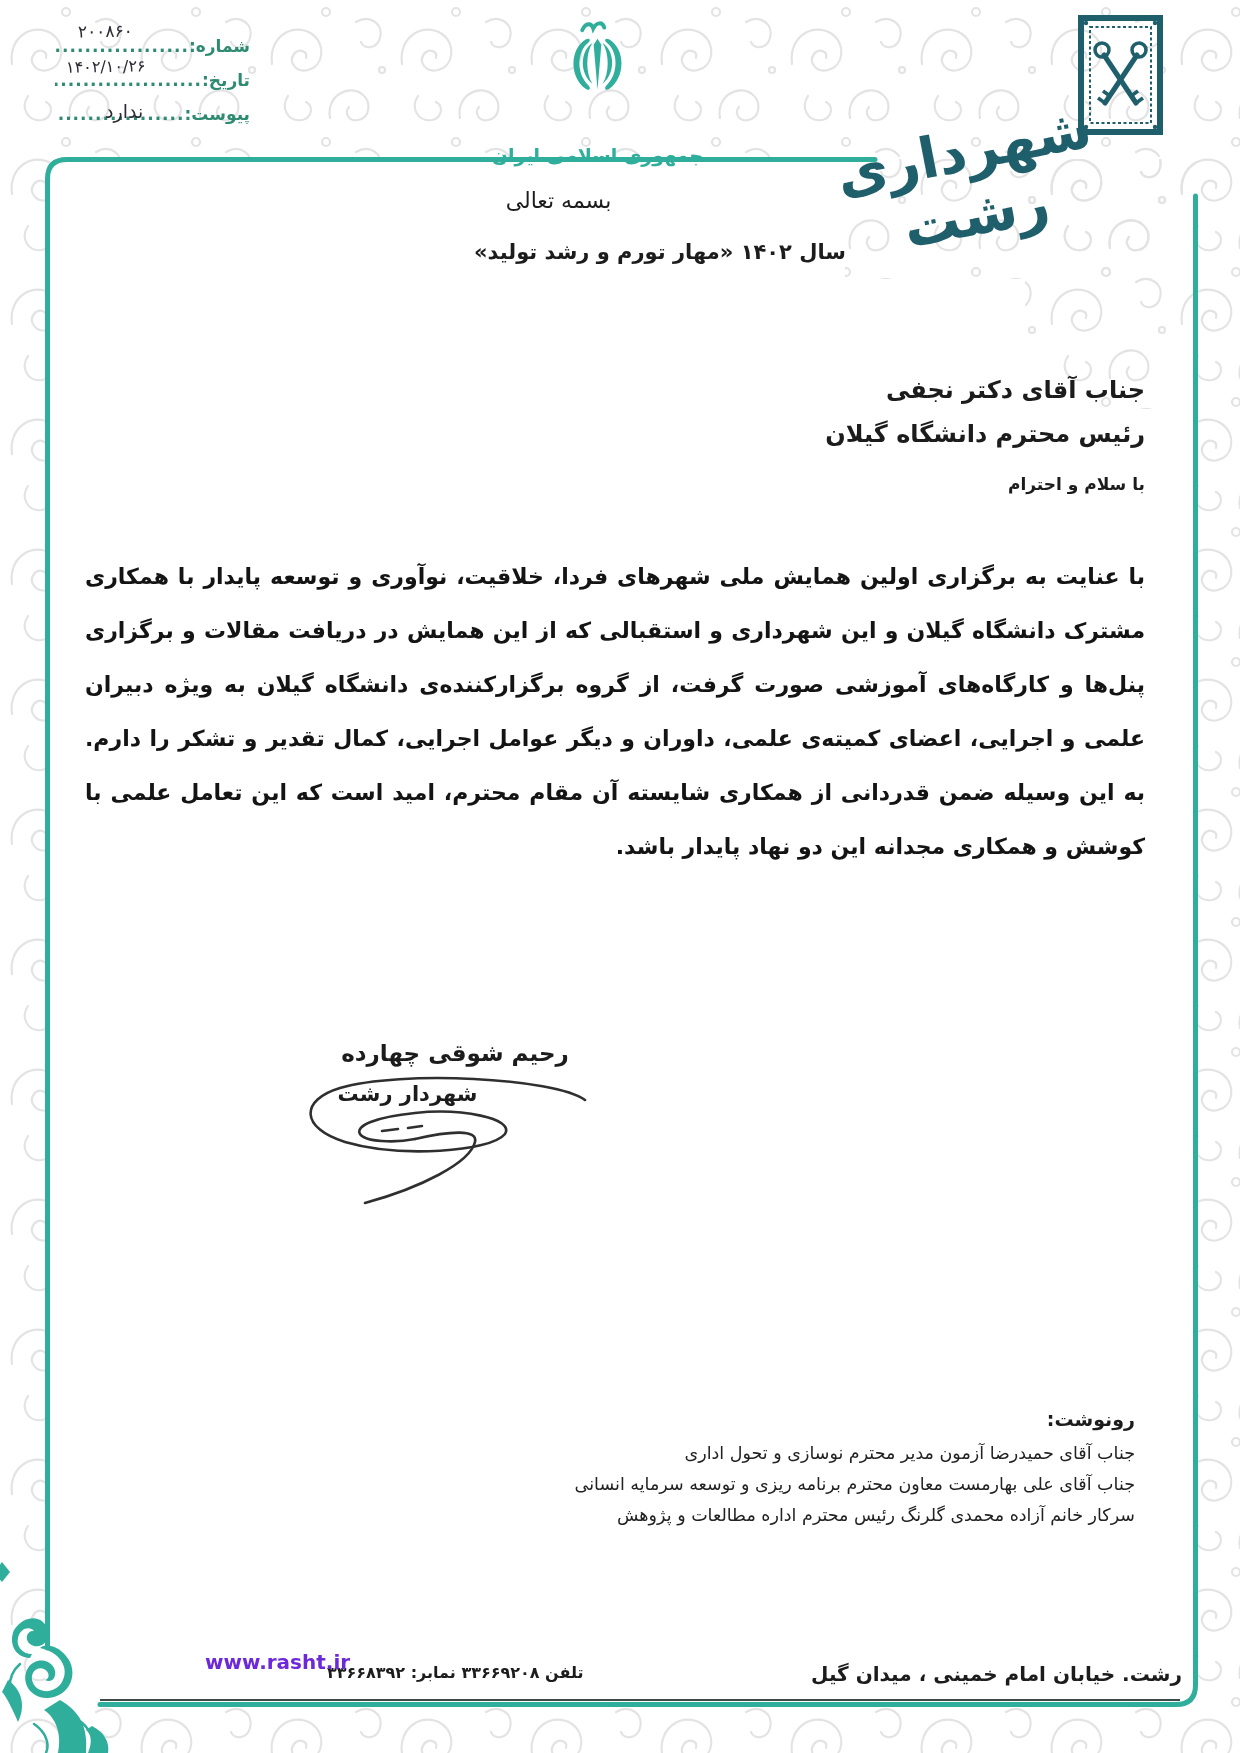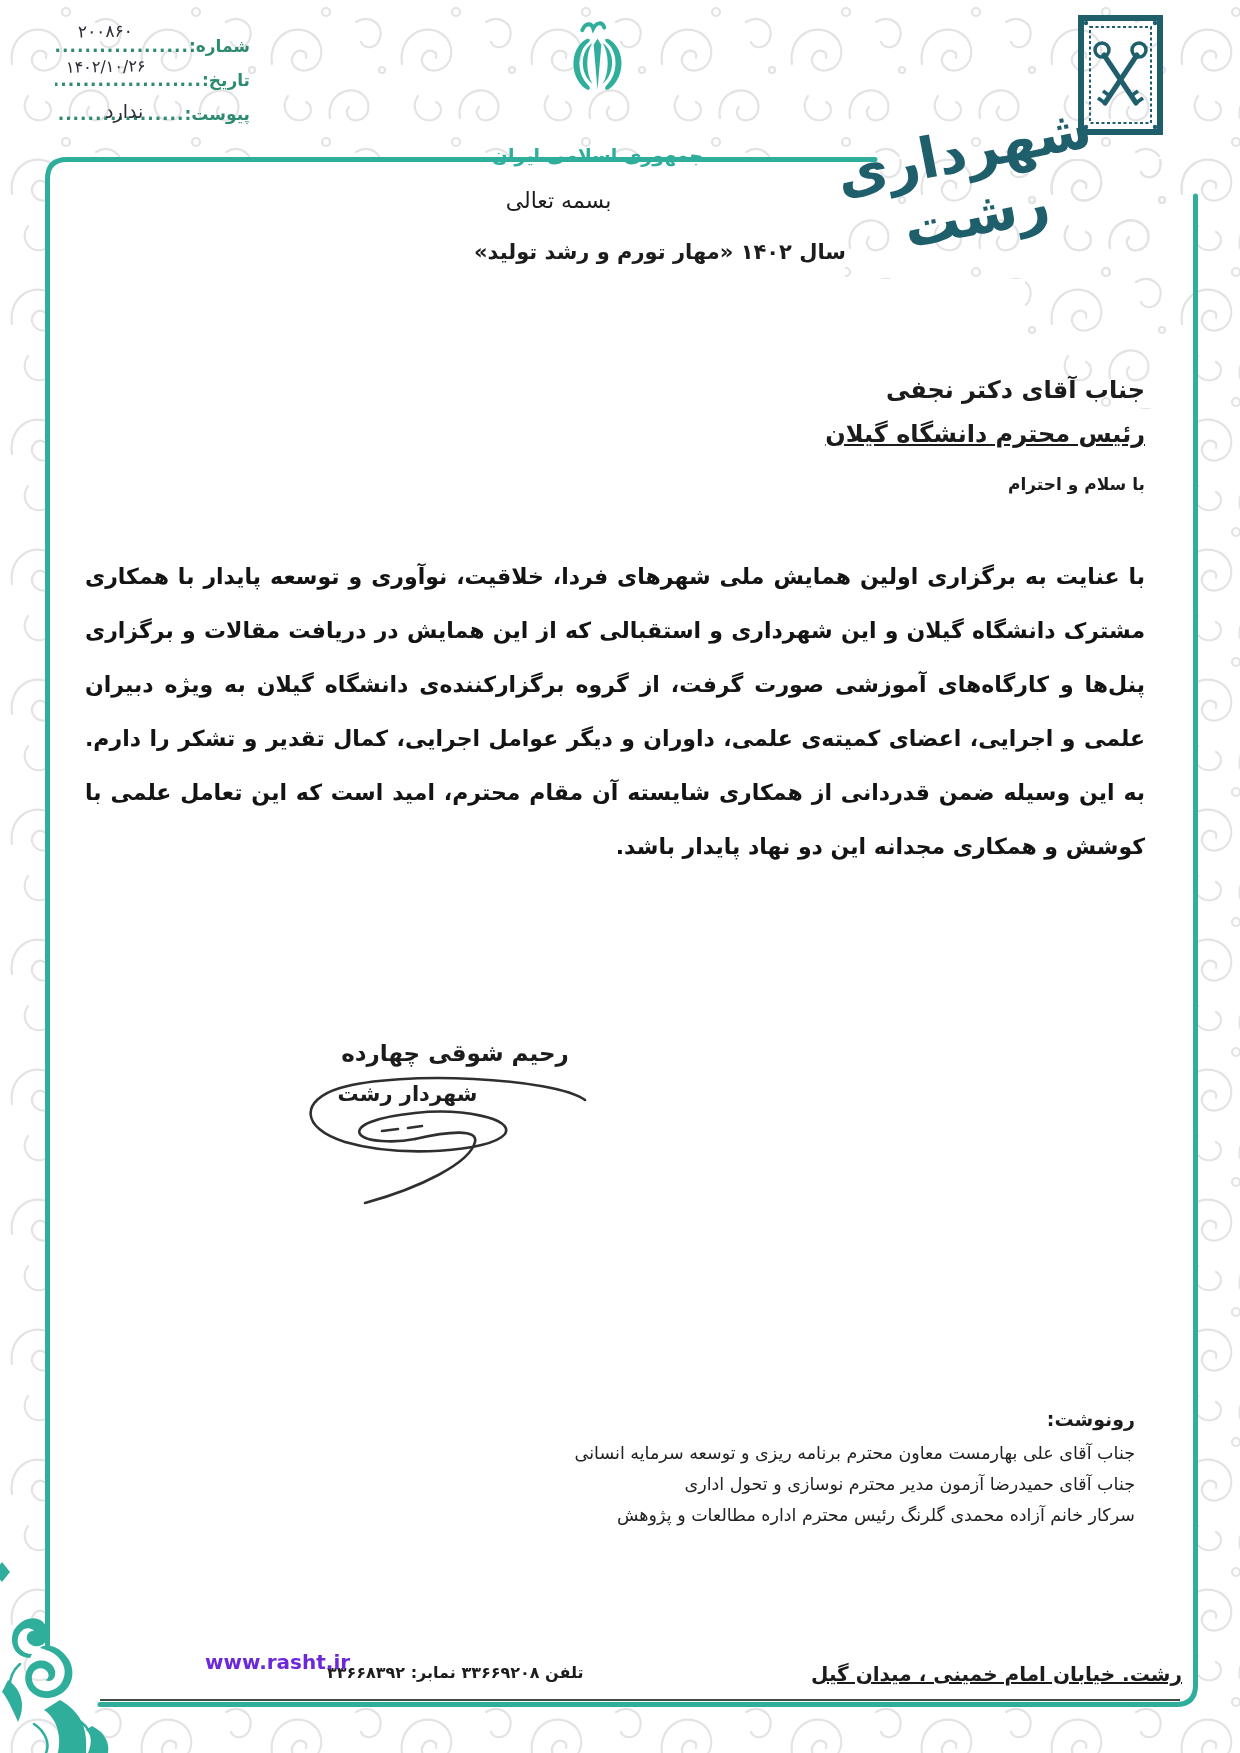--- a/index.html
+++ b/index.html
@@ -127,34 +127,34 @@
   <div class="abs hand" style="left:105px;top:100px;font-size:19px;">ندارد</div>
 
   <div class="abs fa teal b center" style="left:460px;top:96px;width:275px;font-size:19px;margin-top:48px;">جمهوری اسلامی ایران</div>
 
   <div class="abs fa callig" style="left:770px;top:118px;width:400px;">شهرداری رشت</div>
 
   <div class="abs fa center" style="left:0;top:188px;width:1117px;font-size:22px;font-weight:500;">بسمه تعالی</div>
   <div class="abs fa b center" style="left:0;top:240px;width:1240px;font-size:21px;padding-left:40px;">سال ۱۴۰۲ «مهار تورم و رشد تولید»</div>
 
   <div class="abs fa b right" style="right:95px;top:376px;font-size:24px;">جناب آقای دکتر نجفی</div>
-  <div class="abs fa b right" style="right:95px;top:420px;font-size:24px;text-decoration:underline;">رئیس محترم دانشگاه گیلان</div>
+  <div class="abs fa b right" style="right:95px;top:420px;font-size:24px;">رئیس محترم دانشگاه گیلان</div>
 
   <div class="abs fa b right" style="right:95px;top:474px;font-size:17px;">با سلام و احترام</div>
   <div class="abs body-par" style="left:85px;right:95px;top:550px;">با عنایت به برگزاری اولین همایش ملی شهرهای فردا، خلاقیت، نوآوری و توسعه پایدار با همکاری مشترک دانشگاه گیلان و این شهرداری و استقبالی که از این همایش در دریافت مقالات و برگزاری پنل‌ها و کارگاه‌های آموزشی صورت گرفت، از گروه برگزارکننده‌ی دانشگاه گیلان به ویژه دبیران علمی و اجرایی، اعضای کمیته‌ی علمی، داوران و دیگر عوامل اجرایی، کمال تقدیر و تشکر را دارم.  به این وسیله ضمن قدردانی از همکاری شایسته آن مقام محترم، امید است که این تعامل علمی با کوشش و همکاری مجدانه این دو نهاد پایدار باشد.</div>
 
   <div class="abs fa b center" style="left:330px;top:1040px;width:250px;font-size:23px;">رحیم شوقی چهارده</div>
   <div class="abs fa b center" style="left:315px;top:1082px;width:185px;font-size:21px;">شهردار رشت</div>
 
   <div class="abs fa right" style="right:105px;top:1408px;">
     <div class="b" style="font-size:19px;margin-bottom:8px;">رونوشت:</div>
     <div class="cc-items">
+      <div>جناب آقای حمیدرضا آزمون مدیر محترم نوسازی و تحول اداری</div>
       <div>جناب آقای علی بهارمست معاون محترم برنامه ریزی و توسعه سرمایه انسانی</div>
-      <div>جناب آقای حمیدرضا آزمون مدیر محترم نوسازی و تحول اداری</div>
       <div>سرکار خانم آزاده محمدی گلرنگ رئیس محترم اداره مطالعات و پژوهش</div>
     </div>
   </div>
 
-  <div class="abs fa b" style="right:58px;top:1662px;font-size:20px;text-decoration:underline;">رشت. خیابان امام خمینی ، میدان گیل</div>
+  <div class="abs fa b" style="right:58px;top:1662px;font-size:20px;">رشت. خیابان امام خمینی ، میدان گیل</div>
   <div class="abs fa b" style="left:327px;top:1663px;font-size:16px;">تلفن ۳۳۶۶۹۲۰۸  نمابر: ۳۳۶۶۸۳۹۲</div>
   <div class="abs" style="left:205px;top:1650px;font-size:20px;font-weight:700;color:#6d28d9;direction:ltr;">www.rasht.ir</div>
 
 </div>
 
 </body></html>

